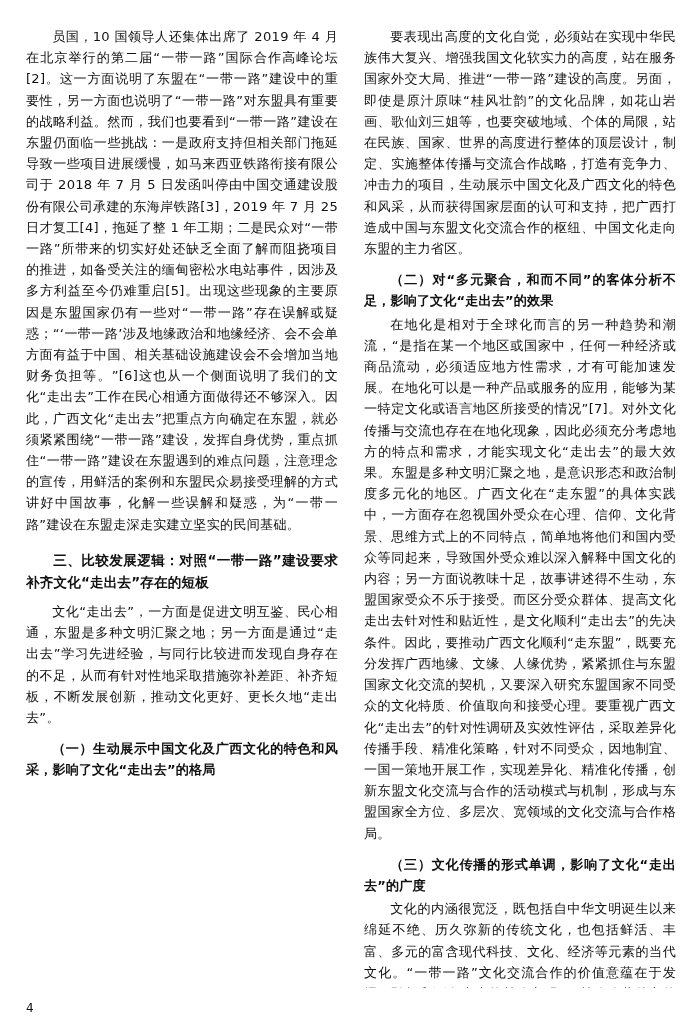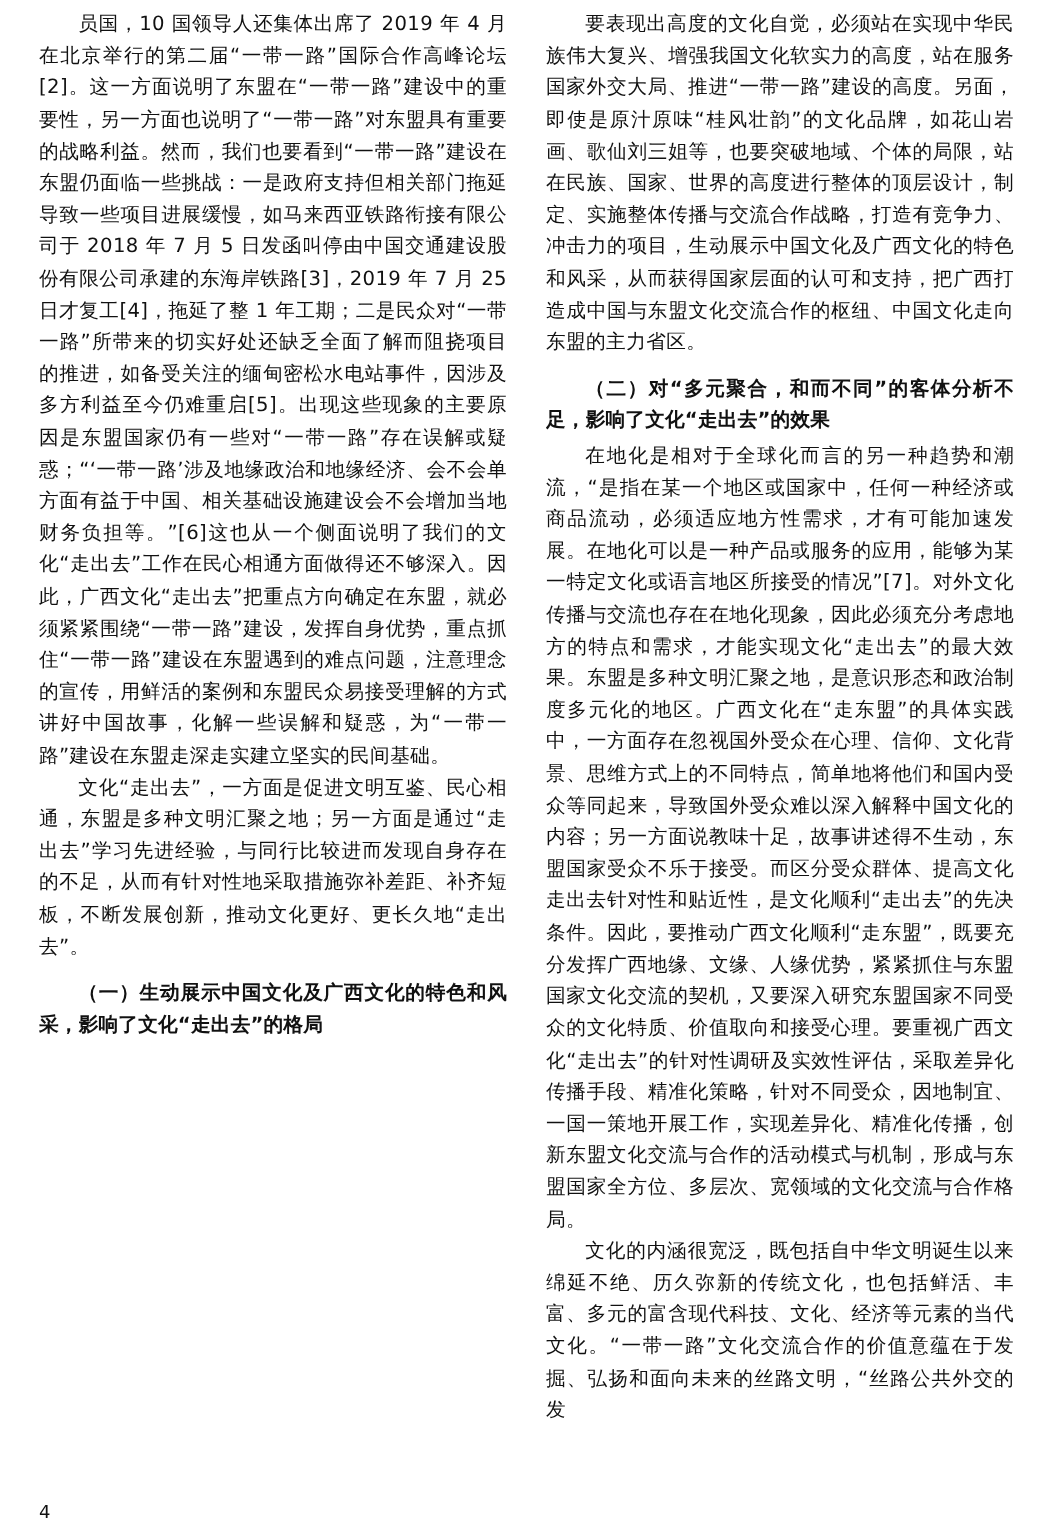--- a/index.html
+++ b/index.html
@@ -13,21 +13,21 @@
     font-family: "DejaVu Sans", "Liberation Sans", sans-serif;
     color: #111111;
     position: relative;
     overflow: hidden;
   }
   .page {
     position: relative;
     width: 700px;
     height: 1021px;
     box-sizing: border-box;
-    padding: 6px 26px 26px 26px;
+    padding: 26px 26px 26px 26px;
   }
   .columns {
     display: flex;
     flex-direction: row;
     gap: 26px;
     height: 962px;
   }
   .col {
     width: 312px;
     flex: 0 0 312px;
@@ -70,27 +70,29 @@
   }
 </style>
 </head>
 <body>
 
 <div class="page">
   <div class="columns">
 
     <div class="col">
       <p>员国，10 国领导人还集体出席了 2019 年 4 月在北京举行的第二届“一带一路”国际合作高峰论坛[2]。这一方面说明了东盟在“一带一路”建设中的重要性，另一方面也说明了“一带一路”对东盟具有重要的战略利益。然而，我们也要看到“一带一路”建设在东盟仍面临一些挑战：一是政府支持但相关部门拖延导致一些项目进展缓慢，如马来西亚铁路衔接有限公司于 2018 年 7 月 5 日发函叫停由中国交通建设股份有限公司承建的东海岸铁路[3]，2019 年 7 月 25 日才复工[4]，拖延了整 1 年工期；二是民众对“一带一路”所带来的切实好处还缺乏全面了解而阻挠项目的推进，如备受关注的缅甸密松水电站事件，因涉及多方利益至今仍难重启[5]。出现这些现象的主要原因是东盟国家仍有一些对“一带一路”存在误解或疑惑；“‘一带一路’涉及地缘政治和地缘经济、会不会单方面有益于中国、相关基础设施建设会不会增加当地财务负担等。”[6]这也从一个侧面说明了我们的文化“走出去”工作在民心相通方面做得还不够深入。因此，广西文化“走出去”把重点方向确定在东盟，就必须紧紧围绕“一带一路”建设，发挥自身优势，重点抓住“一带一路”建设在东盟遇到的难点问题，注意理念的宣传，用鲜活的案例和东盟民众易接受理解的方式讲好中国故事，化解一些误解和疑惑，为“一带一路”建设在东盟走深走实建立坚实的民间基础。</p>
+      <h2 class="section">三、比较发展逻辑：对照“一带一路”建设要求补齐文化“走出去”存在的短板</h2>
       <p>文化“走出去”，一方面是促进文明互鉴、民心相通，东盟是多种文明汇聚之地；另一方面是通过“走出去”学习先进经验，与同行比较进而发现自身存在的不足，从而有针对性地采取措施弥补差距、补齐短板，不断发展创新，推动文化更好、更长久地“走出去”。</p>
       <h3 class="subsection">（一）生动展示中国文化及广西文化的特色和风采，影响了文化“走出去”的格局</h3>
     </div>
 
     <div class="col">
       <p>要表现出高度的文化自觉，必须站在实现中华民族伟大复兴、增强我国文化软实力的高度，站在服务国家外交大局、推进“一带一路”建设的高度。另面，即使是原汁原味“桂风壮韵”的文化品牌，如花山岩画、歌仙刘三姐等，也要突破地域、个体的局限，站在民族、国家、世界的高度进行整体的顶层设计，制定、实施整体传播与交流合作战略，打造有竞争力、冲击力的项目，生动展示中国文化及广西文化的特色和风采，从而获得国家层面的认可和支持，把广西打造成中国与东盟文化交流合作的枢纽、中国文化走向东盟的主力省区。</p>
       <h3 class="subsection">（二）对“多元聚合，和而不同”的客体分析不足，影响了文化“走出去”的效果</h3>
       <p>在地化是相对于全球化而言的另一种趋势和潮流，“是指在某一个地区或国家中，任何一种经济或商品流动，必须适应地方性需求，才有可能加速发展。在地化可以是一种产品或服务的应用，能够为某一特定文化或语言地区所接受的情况”[7]。对外文化传播与交流也存在在地化现象，因此必须充分考虑地方的特点和需求，才能实现文化“走出去”的最大效果。东盟是多种文明汇聚之地，是意识形态和政治制度多元化的地区。广西文化在“走东盟”的具体实践中，一方面存在忽视国外受众在心理、信仰、文化背景、思维方式上的不同特点，简单地将他们和国内受众等同起来，导致国外受众难以深入解释中国文化的内容；另一方面说教味十足，故事讲述得不生动，东盟国家受众不乐于接受。而区分受众群体、提高文化走出去针对性和贴近性，是文化顺利“走出去”的先决条件。因此，要推动广西文化顺利“走东盟”，既要充分发挥广西地缘、文缘、人缘优势，紧紧抓住与东盟国家文化交流的契机，又要深入研究东盟国家不同受众的文化特质、价值取向和接受心理。要重视广西文化“走出去”的针对性调研及实效性评估，采取差异化传播手段、精准化策略，针对不同受众，因地制宜、一国一策地开展工作，实现差异化、精准化传播，创新东盟文化交流与合作的活动模式与机制，形成与东盟国家全方位、多层次、宽领域的文化交流与合作格局。</p>
+      <h3 class="subsection">（三）文化传播的形式单调，影响了文化“走出去”的广度</h3>
       <p>文化的内涵很宽泛，既包括自中华文明诞生以来绵延不绝、历久弥新的传统文化，也包括鲜活、丰富、多元的富含现代科技、文化、经济等元素的当代文化。“一带一路”文化交流合作的价值意蕴在于发掘、弘扬和面向未来的丝路文明，“丝路公共外交的发</p>
     </div>
 
   </div>
 
   <div class="page-number">4</div>
 </div>
 
 </body></html>

